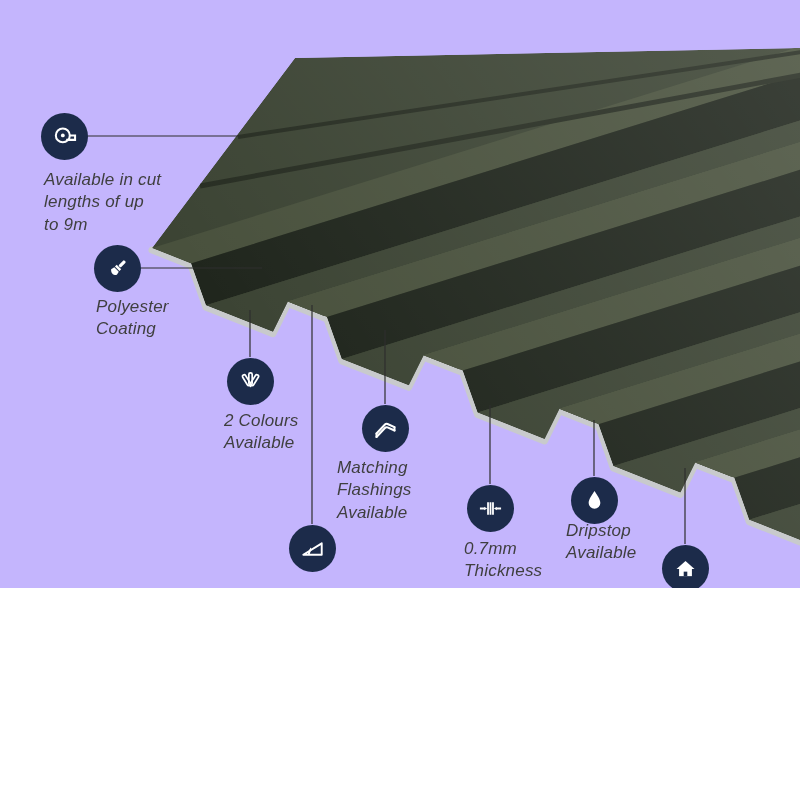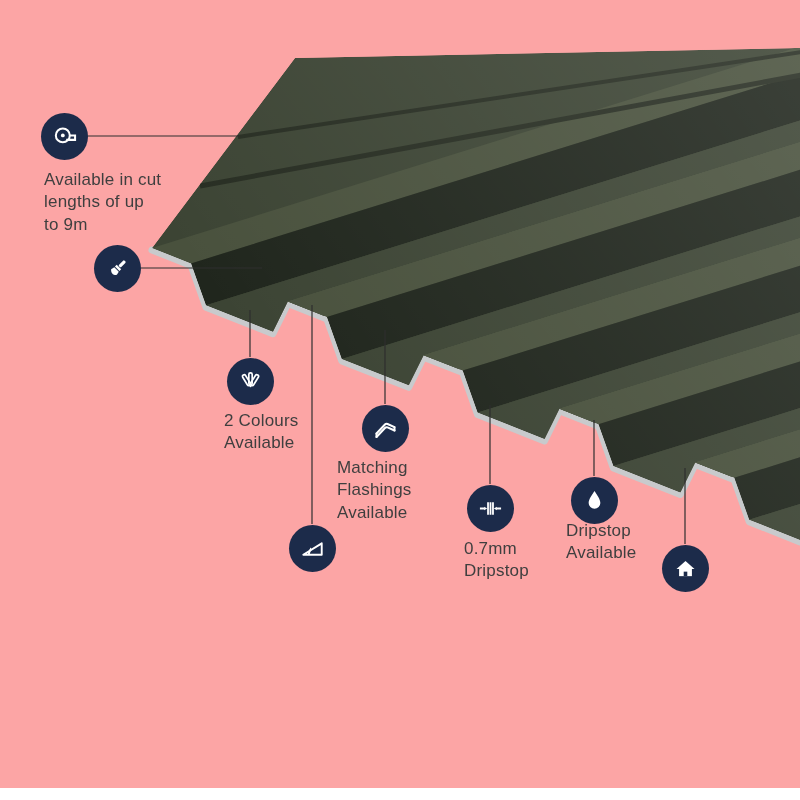--- a/index.html
+++ b/index.html
@@ -1,17 +1,17 @@
 <!DOCTYPE html>
 <html style="--icon-bg: #1c2b4a; --text: #3f3f3f; --line: #2e2e2e;"><head>
 <meta charset="utf-8">
 <style>
   html,body{margin:0;padding:0;background:#fff;}
-  .canvas{position:relative;width:800px;height:788px;background:#fca5a5;overflow:hidden;
-          font-family:"Liberation Sans",sans-serif;}
+  .canvas{position:relative;width:800px;height:588px;background:#c4b5fd;overflow:hidden;
+          font-family:"Liberation Sans",sans-serif;font-style:italic;}
   #scene{position:absolute;left:0;top:0;}
   .icon-circle{position:absolute;width:47px;height:47px;border-radius:50%;
                background:var(--icon-bg,#1c2b4a);display:flex;align-items:center;
                justify-content:center;box-sizing:border-box;}
   .icon-circle svg{display:block;}
   .feature-label{position:absolute;white-space:pre-line;color:var(--text,#3f3f3f);
                  font-size:17px;line-height:1.32;letter-spacing:.2px;}
 </style>
 </head>
 <body>
@@ -95,20 +95,22 @@
 
   <div class="icon-circle" style="left:93.5px;top:244.5px">
     <svg width="27" height="27" viewBox="0 0 24 24">
       <g transform="rotate(45 12 12)">
         <rect x="10.6" y="2.6" width="2.8" height="7" rx="1" fill="#fff"></rect>
         <rect x="9.2" y="10.2" width="5.6" height="2.2" fill="#fff"></rect>
         <path d="M9.2 13.2 h5.6 l0.8 3.2 c-2.4 2.7 -4.8 2.7 -7.2 0 z" fill="#fff"></path>
       </g>
     </svg>
   </div>
+  <div class="feature-label" style="left:96px;top:296px">Polyester
+Coating</div>
 
   <div class="icon-circle" style="left:226.5px;top:357.5px">
     <svg width="27" height="27" viewBox="0 0 24 24">
       <g fill="none" stroke="#fff" stroke-width="1.5">
         <rect x="10.5" y="4.4" width="3" height="10.6" rx="1.4" transform="rotate(-32 12 16.5)"></rect>
         <rect x="10.5" y="4.4" width="3" height="10.6" rx="1.4"></rect>
         <rect x="10.5" y="4.4" width="3" height="10.6" rx="1.4" transform="rotate(32 12 16.5)"></rect>
       </g>
       <circle cx="12" cy="16.2" r="1" fill="#fff"></circle>
     </svg>
@@ -133,21 +135,21 @@
     <svg width="27" height="27" viewBox="0 0 24 24">
       <g stroke="#fff" stroke-width="1.6" fill="none">
         <path d="M9.8 6.5 V17.5 M12 6.5 V17.5 M14.2 6.5 V17.5"></path>
         <path d="M2.6 12 H6.8 M21.4 12 H17.2"></path>
       </g>
       <path d="M6.4 10.4 L9 12 L6.4 13.6 Z" fill="#fff"></path>
       <path d="M17.6 10.4 L15 12 L17.6 13.6 Z" fill="#fff"></path>
     </svg>
   </div>
   <div class="feature-label" style="left:464px;top:538px">0.7mm
-Dripstop</div>
+Thickness</div>
 
   <div class="icon-circle" style="left:570.5px;top:476.5px">
     <svg width="27" height="27" viewBox="0 0 24 24">
       <path d="M12 3.6 C10.2 6.4 6.8 10.9 6.8 14.2 a5.2 5.2 0 0 0 10.4 0 C17.2 10.9 13.8 6.4 12 3.6 Z" fill="#fff"></path>
     </svg>
   </div>
   <div class="feature-label" style="left:566px;top:520px">Dripstop
 Available</div>
 
   <div class="icon-circle" style="left:288.5px;top:524.5px">

